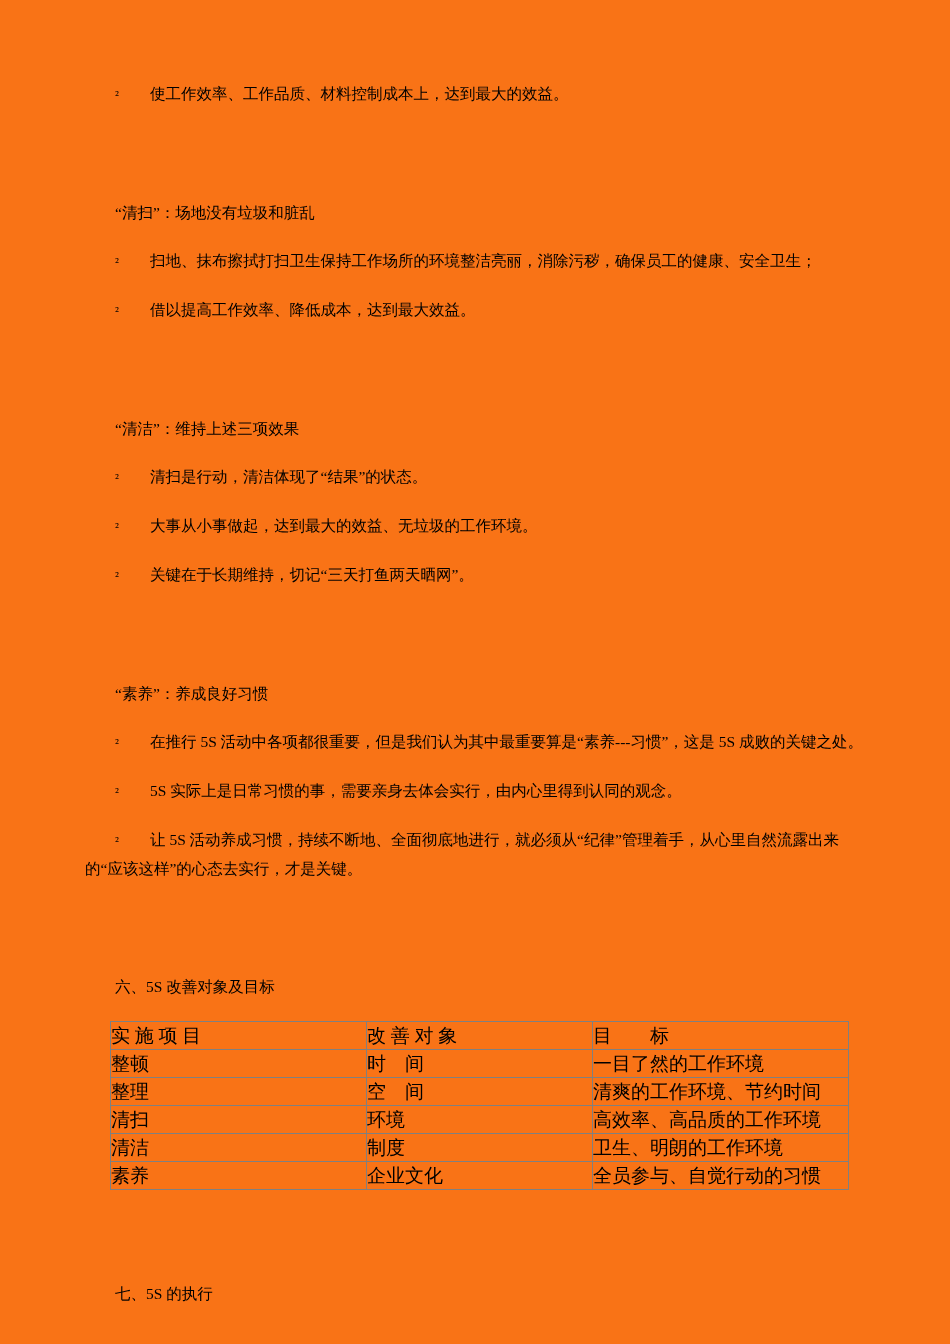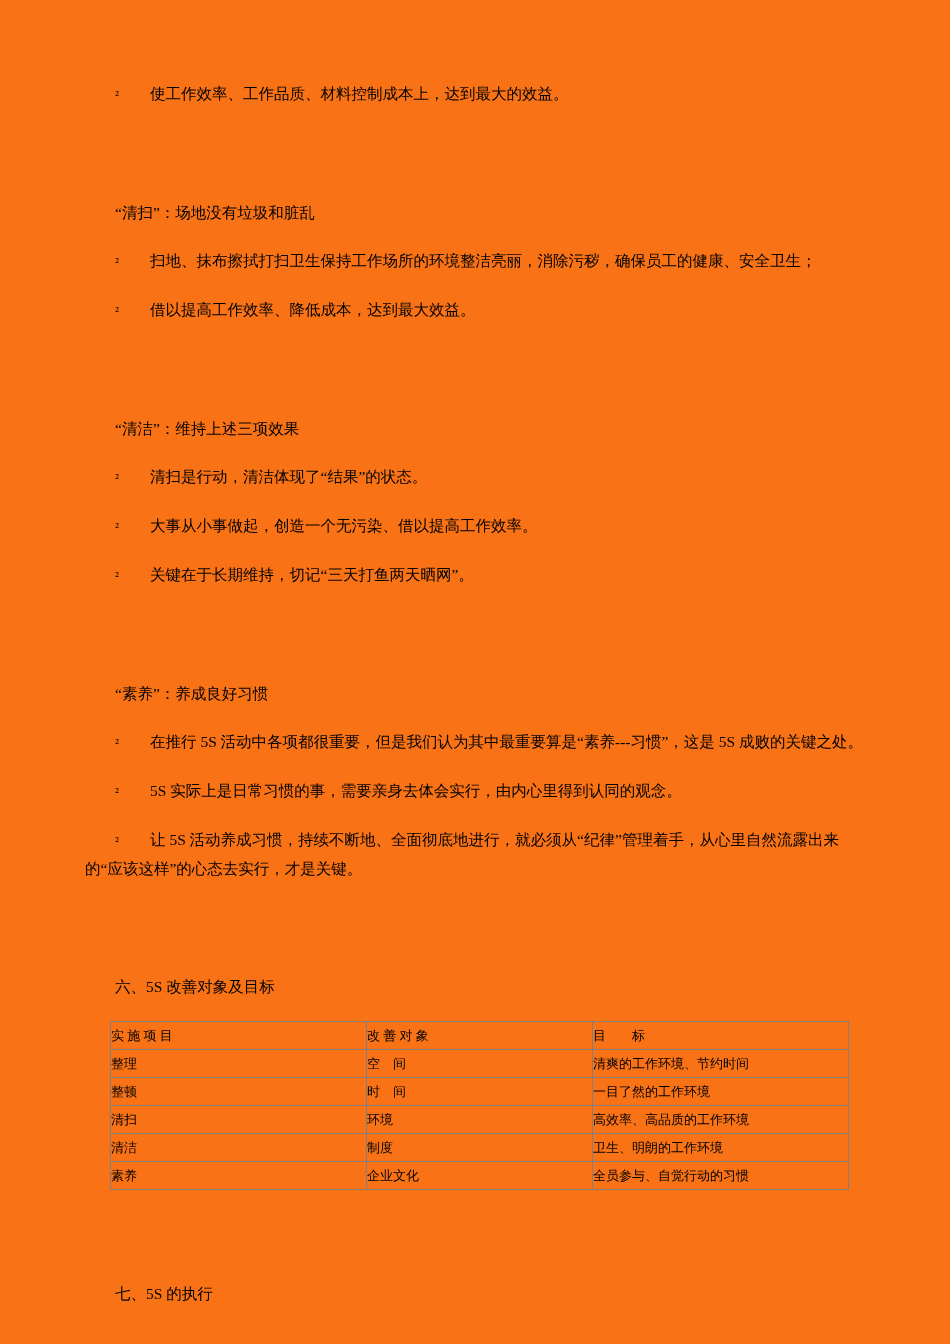--- a/index.html
+++ b/index.html
@@ -41,21 +41,21 @@
   table.improve {
     border-collapse: collapse;
     margin: 4px 0 0 25px;
     width: 735px;
     table-layout: fixed;
   }
   table.improve td {
     border: 1px solid #808080;
     height: 27px;
     padding: 0;
-    font-size: 13px;
+    font-size: 19px;
     line-height: 27px;
     overflow: hidden;
     white-space: nowrap;
   }
   td.c1 { width: 255px; padding-left: 34px; }
   td.c2 { width: 225px; padding-left: 10px; }
   td.c3 { width: 255px; padding-left: 30px; }
 </style>
 </head>
 <body>
@@ -65,47 +65,47 @@
   <p class="bullet first"><span class="marker">²</span><span>使工作效率、工作品质、材料控制成本上，达到最大的效益。</span></p>
 
   <p class="heading">“清扫”：场地没有垃圾和脏乱</p>
 
   <p class="bullet"><span class="marker">²</span><span>扫地、抹布擦拭打扫卫生保持工作场所的环境整洁亮丽，消除污秽，确保员工的健康、安全卫生；</span></p>
   <p class="bullet"><span class="marker">²</span><span>借以提高工作效率、降低成本，达到最大效益。</span></p>
 
   <p class="heading">“清洁”：维持上述三项效果</p>
 
   <p class="bullet"><span class="marker">²</span><span>清扫是行动，清洁体现了“结果”的状态。</span></p>
-  <p class="bullet"><span class="marker">²</span><span>大事从小事做起，创造一个无污染、借以提高工作效率。</span></p>
+  <p class="bullet"><span class="marker">²</span><span>大事从小事做起，达到最大的效益、无垃圾的工作环境。</span></p>
   <p class="bullet"><span class="marker">²</span><span>关键在于长期维持，切记“三天打鱼两天晒网”。</span></p>
 
   <p class="heading">“素养”：养成良好习惯</p>
 
   <p class="bullet"><span class="marker">²</span><span>在推行 5S 活动中各项都很重要，但是我们认为其中最重要算是“素养---习惯”，这是 5S 成败的关键之处。</span></p>
   <p class="bullet"><span class="marker">²</span><span>5S 实际上是日常习惯的事，需要亲身去体会实行，由内心里得到认同的观念。</span></p>
   <p class="bullet"><span class="marker">²</span><span>让 5S 活动养成习惯，持续不断地、全面彻底地进行，就必须从“纪律”管理着手，从心里自然流露出来的“应该这样”的心态去实行，才是关键。</span></p>
 
   <p class="heading">六、5S 改善对象及目标</p>
 
   <table class="improve">
     <tbody>
       <tr>
         <td class="c1">实 施 项 目</td>
         <td class="c2">改 善 对 象</td>
         <td class="c3">目　　标</td>
       </tr>
       <tr>
+        <td class="c1">整顿</td>
+        <td class="c2">时　间</td>
+        <td class="c3">一目了然的工作环境</td>
+      </tr>
+      <tr>
         <td class="c1">整理</td>
         <td class="c2">空　间</td>
         <td class="c3">清爽的工作环境、节约时间</td>
-      </tr>
-      <tr>
-        <td class="c1">整顿</td>
-        <td class="c2">时　间</td>
-        <td class="c3">一目了然的工作环境</td>
       </tr>
       <tr>
         <td class="c1">清扫</td>
         <td class="c2">环境</td>
         <td class="c3">高效率、高品质的工作环境</td>
       </tr>
       <tr>
         <td class="c1">清洁</td>
         <td class="c2">制度</td>
         <td class="c3">卫生、明朗的工作环境</td>

